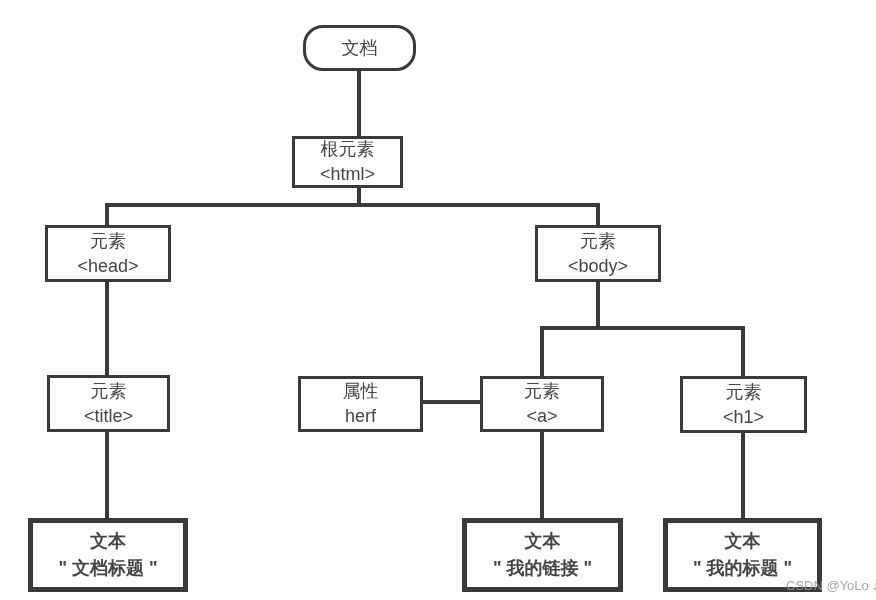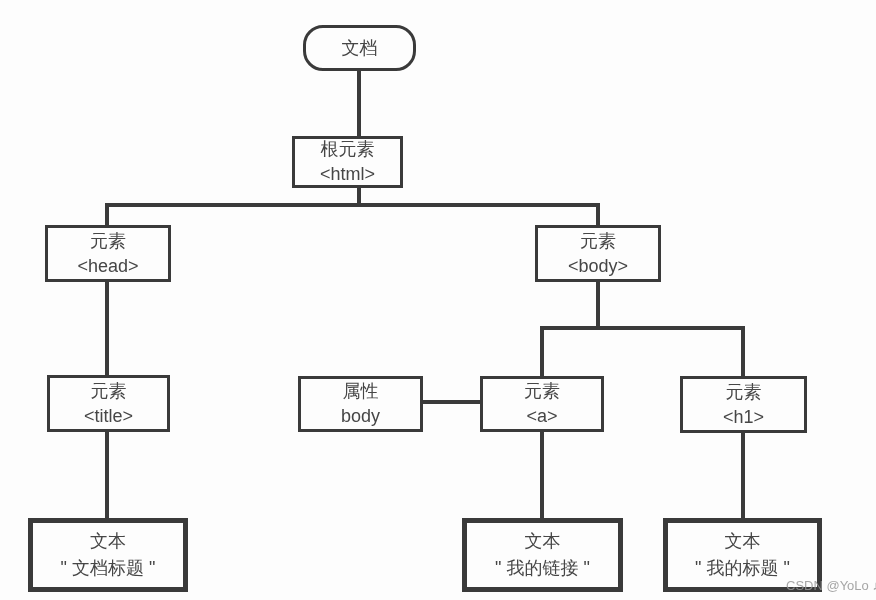--- a/index.html
+++ b/index.html
@@ -21,21 +21,21 @@
     align-items: center;
     justify-content: center;
     color: #464646;
     font-size: 18px;
     line-height: 25px;
     text-align: center;
     white-space: nowrap;
   }
   .node.thick {
     border-width: 5px;
-    font-weight: 400;
+    font-weight: 700;
     line-height: 27px;
   }
   .cline {
     position: absolute;
     background: #3a3a3a;
   }
   .wm-large {
     position: absolute;
     left: 742px;
     top: 549px;
@@ -92,21 +92,21 @@
     <span>&lt;body&gt;</span>
   </div>
 
   <div class="node" style="left:47px;  top:375px; width:123px; height:57px;">
     <span>元素</span>
     <span>&lt;title&gt;</span>
   </div>
 
   <div class="node" style="left:298px; top:376px; width:125px; height:56px;">
     <span>属性</span>
-    <span>body</span>
+    <span>herf</span>
   </div>
 
   <div class="node" style="left:480px; top:376px; width:124px; height:56px;">
     <span>元素</span>
     <span>&lt;a&gt;</span>
   </div>
 
   <div class="node" style="left:680px; top:376px; width:127px; height:57px;">
     <span>元素</span>
     <span>&lt;h1&gt;</span>

